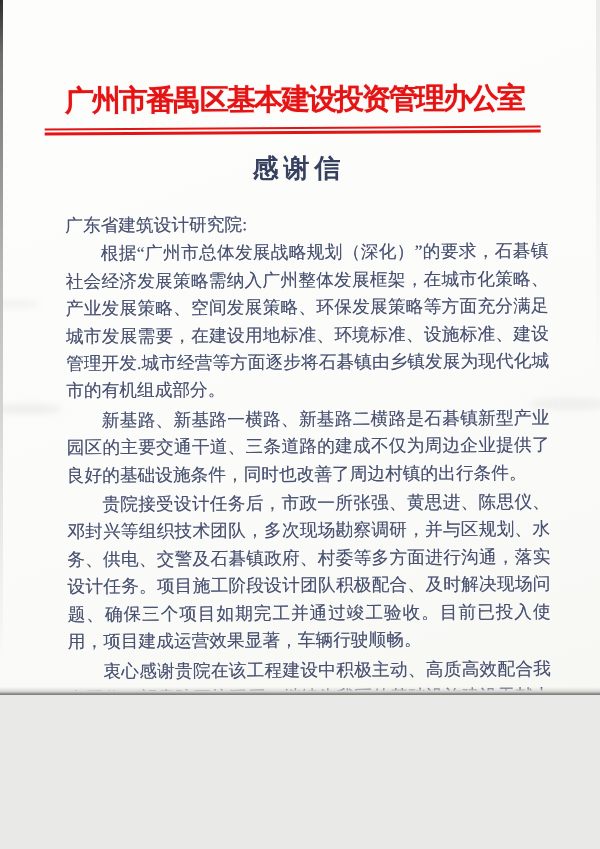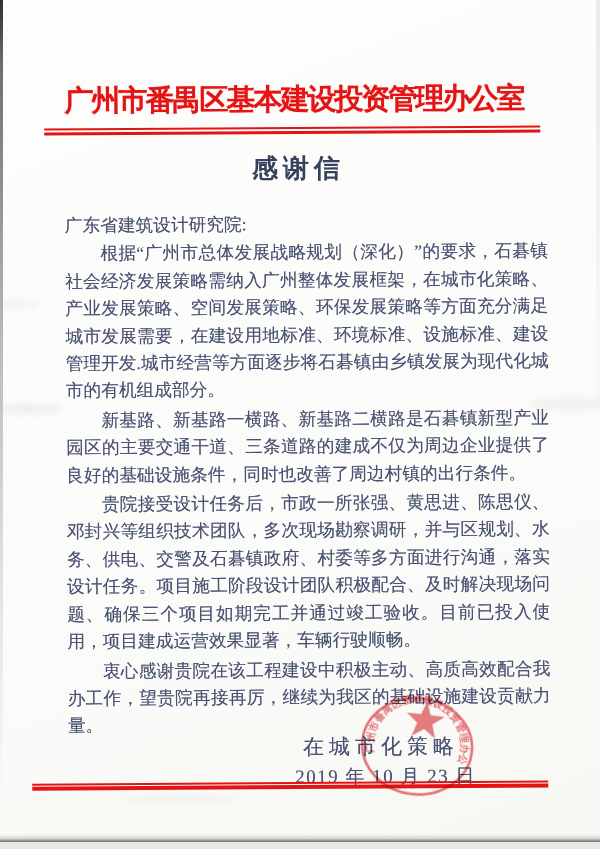--- a/index.html
+++ b/index.html
@@ -4,21 +4,21 @@
 <style>
   html,body{margin:0;padding:0;}
   body{
     width:600px;height:849px;
     background:#e9e9e7;
     font-family:"Liberation Serif","DejaVu Serif",serif;
     overflow:hidden;
   }
   .page{
     position:relative;
-    width:600px;height:842px;
+    width:600px;height:695px;
     background:linear-gradient(160deg,#fdfdfc 0%,#fbfbf9 60%,#f7f7f4 100%);
     overflow:hidden;
   }
   
   .edge-left{
     position:absolute;left:0;top:0;width:3px;height:100%;
     background:linear-gradient(#2e2e2e 0%,#6f6f6f 8%,#b9b9b7 40%,#e3e3e0 70%,rgba(230,230,228,0) 95%);
   }
   .edge-bottom{
     position:absolute;left:0;bottom:0;width:100%;height:8px;

